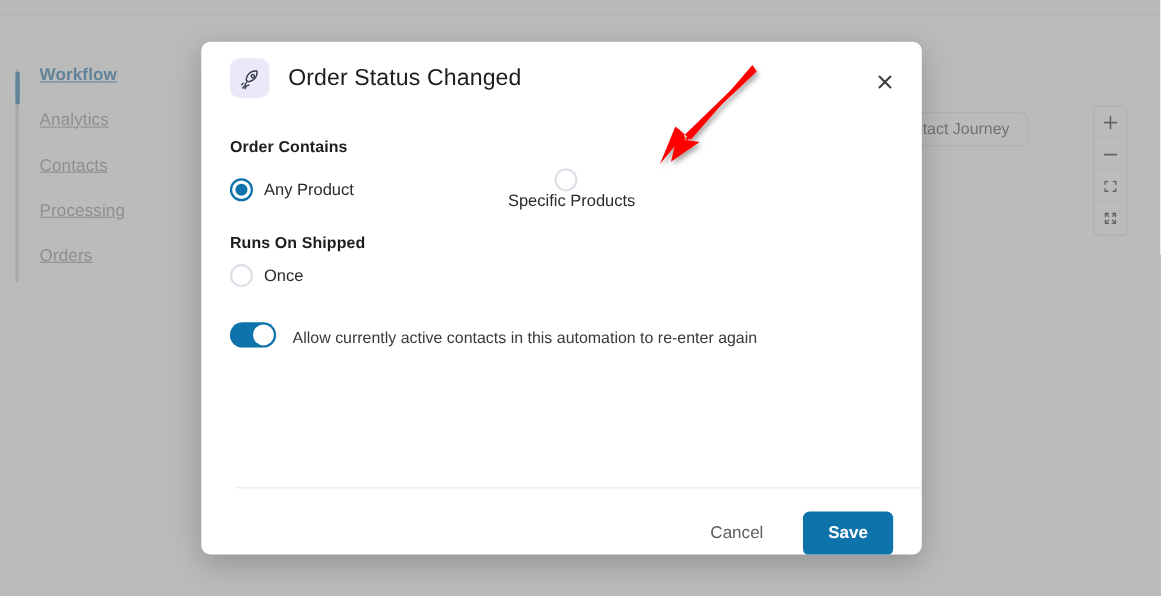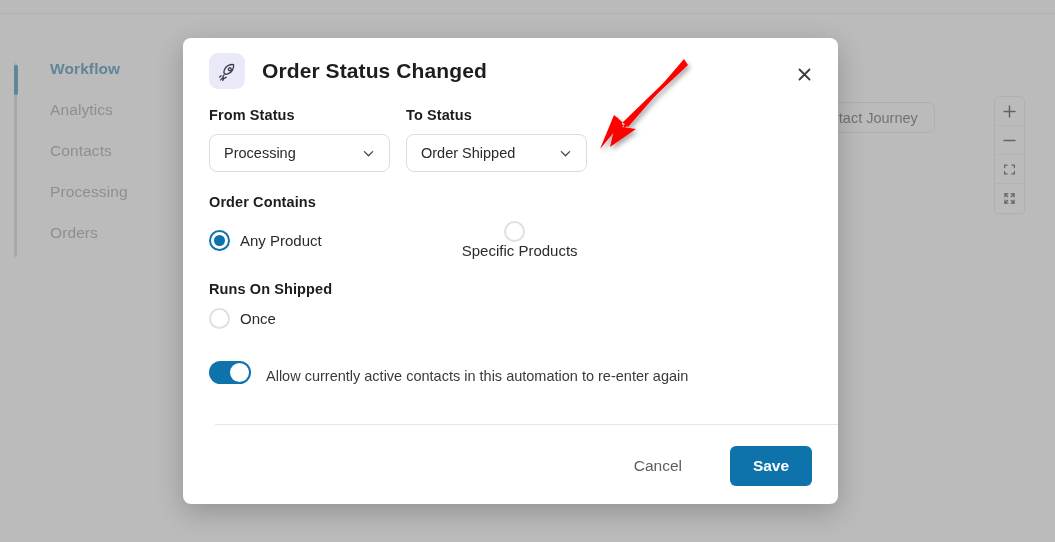--- a/index.html
+++ b/index.html
@@ -58,25 +58,26 @@
     left: 14px; top: 50px;
     width: 4px; height: 30px;
     background: #136ea5;
     border-radius: 2px;
   }
   .nav-item {
     position: relative;
     height: 41px;
     display: flex;
     align-items: center;
-    padding-left: 50px;
+    padding-left: 36px;
     font-size: 15.5px;
     color: #8a8a8a;
     cursor: pointer;
     letter-spacing: .1px;
+    text-decoration: underline;
   }
   .nav-item.active {
     color: #136ea5;
     font-weight: 600;
   }
 
   
   #view-journey-button {
     position: absolute;
     left: 760px; top: 102px;
@@ -147,21 +148,21 @@
     border-radius: 9px;
     background: #e9e9f8;
     display: flex;
     align-items: center;
     justify-content: center;
     flex: none;
   }
   #modal-title {
     margin-left: 17px;
     font-size: 21px;
-    font-weight: 700;
+    font-weight: 400;
     color: #1d1d1d;
     letter-spacing: .1px;
   }
   #close-button {
     position: absolute;
     right: 20px; top: 22px;
     width: 28px; height: 28px;
     display: flex;
     align-items: center;
     justify-content: center;
@@ -270,21 +271,21 @@
     color: #3a3a3a;
   }
 
   #modal-footer {
     height: 83px;
     border-top: 1px solid #e6e6e6;
     display: flex;
     align-items: center;
     justify-content: flex-end;
     padding: 0 26px;
-    gap: 48px;
+    gap: 36px;
     margin-left: 32px;
   }
   #cancel-button {
     font-size: 15.5px;
     color: #5e5e5e;
     background: none;
     border: none;
     cursor: pointer;
     font-family: inherit;
   }
@@ -392,41 +393,20 @@
     <div id="modal-title">Order Status Changed</div>
     <div id="close-button">
       <svg width="17" height="17" viewBox="0 0 16 16">
         <path d="M3.3 3.3l9.4 9.4M12.7 3.3l-9.4 9.4" stroke="#3b3b3b" stroke-width="1.7" stroke-linecap="round"></path>
       </svg>
     </div>
   </div>
 
   <div id="modal-body">
 
-    <div id="status-row">
-      <div class="status-field">
-        <div class="field-label">From Status</div>
-        <div class="select-box">
-          <span>Processing</span>
-          <svg class="chev" width="15" height="15" viewBox="0 0 16 16">
-            <path d="M3.6 6l4.4 4.4L12.4 6" fill="none" stroke="#4a4a4a" stroke-width="1.5" stroke-linecap="round" stroke-linejoin="round"></path>
-          </svg>
-        </div>
-      </div>
-
-      <div class="status-field">
-        <div class="field-label">To Status</div>
-        <div class="select-box">
-          <span>Order Shipped</span>
-          <svg class="chev" width="15" height="15" viewBox="0 0 16 16">
-            <path d="M3.6 6l4.4 4.4L12.4 6" fill="none" stroke="#4a4a4a" stroke-width="1.5" stroke-linecap="round" stroke-linejoin="round"></path>
-          </svg>
-        </div>
-      </div>
-    </div>
 
     <div class="section">
       <div class="field-label">Order Contains</div>
       <div class="radio-row">
         <div class="radio-option selected">
           <span class="radio-mark">
             <span class="radio-dot"></span>
           </span>
           <span class="radio-text">Any Product</span>
         </div>

